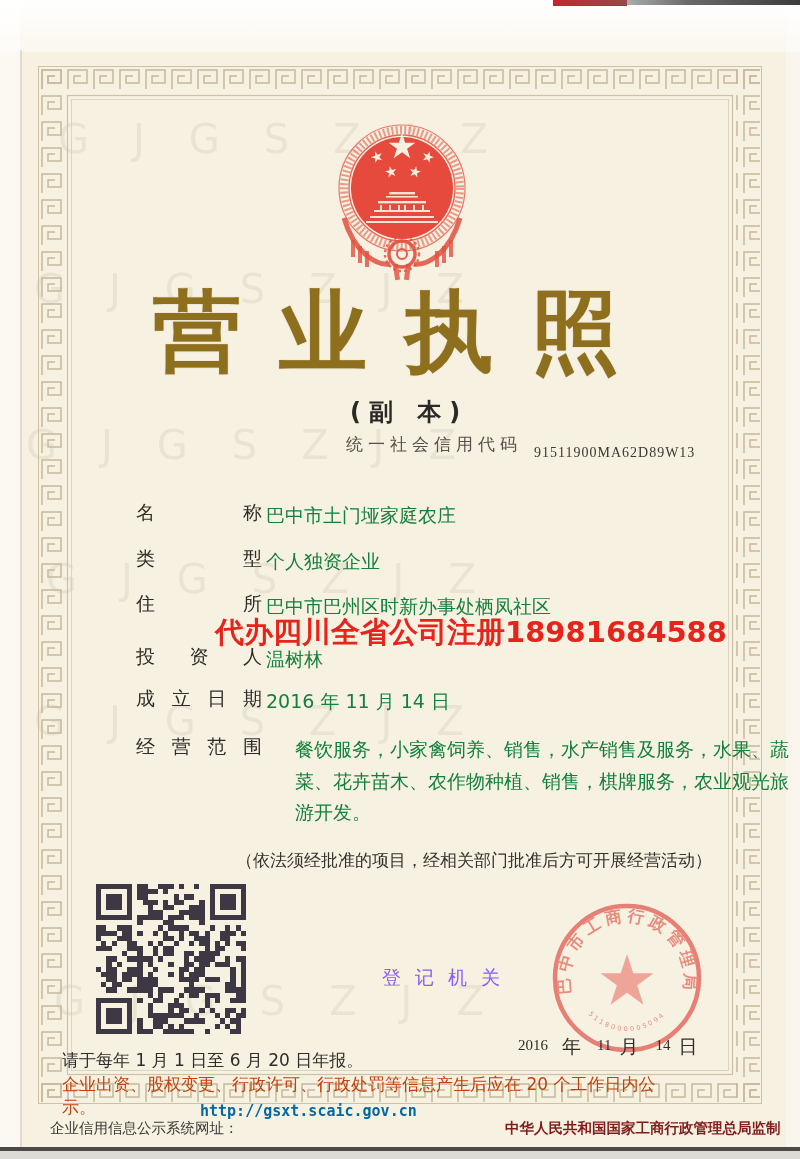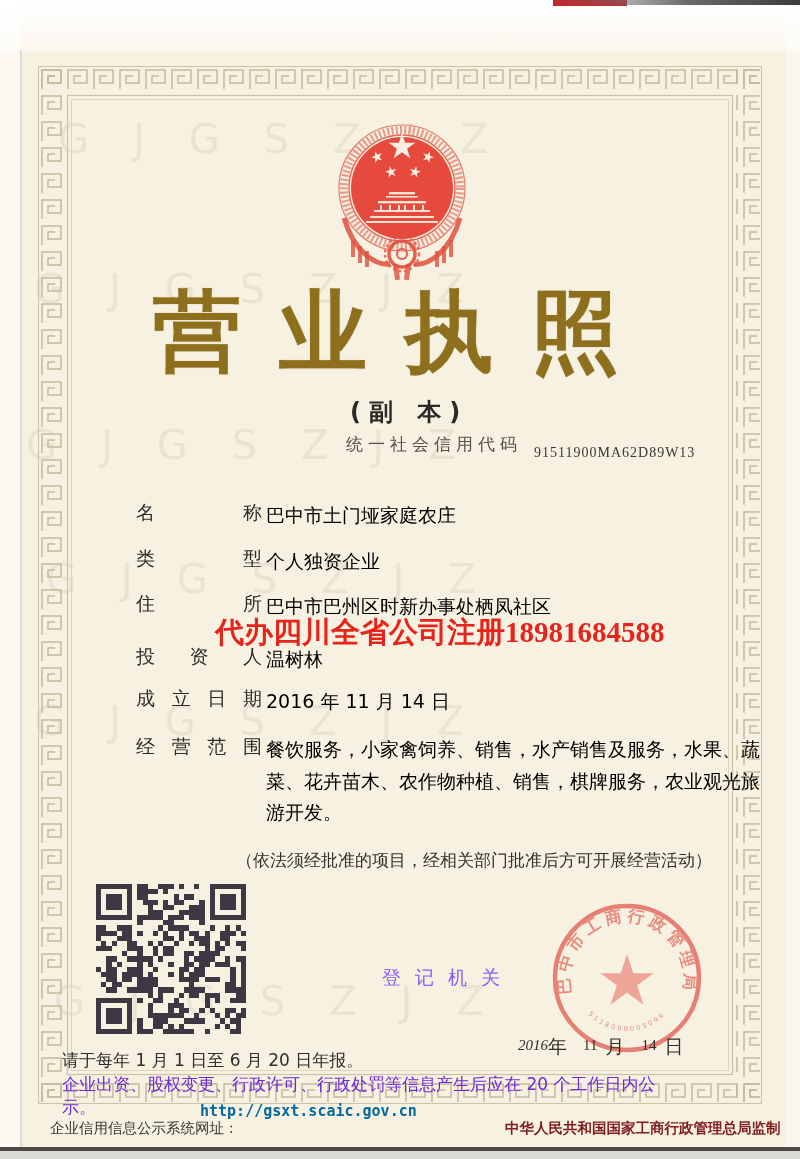--- a/index.html
+++ b/index.html
@@ -31,39 +31,39 @@
     text-shadow:0 0 1px rgba(141,111,30,0.6);}
   .subtitle{left:350px;top:396px;font-size:24px;font-weight:700;letter-spacing:8px;
     color:#2b2925;z-index:4;white-space:nowrap;}
   .credit-label{left:346px;top:433px;font-size:17px;letter-spacing:5px;color:#56514a;z-index:4;white-space:nowrap;}
   .credit-code{left:534px;top:445px;font-size:14px;letter-spacing:1px;color:#3a3834;
     font-family:"Liberation Serif","DejaVu Serif",serif;z-index:4;white-space:nowrap;}
   
   .field-row{position:absolute;left:136px;z-index:4;}
   .field-label{position:absolute;left:0;top:0;width:126px;display:flex;justify-content:space-between;
     font-size:19px;color:#2e2c29;}
-  .field-value{position:absolute;left:130px;top:0;width:505px;font-size:19px;line-height:31.5px;color:#000000;}
+  .field-value{position:absolute;left:130px;top:0;width:505px;font-size:19px;line-height:31.5px;color:#15803d;}
   
   .promo{left:215px;top:613px;font-size:29px;font-weight:700;white-space:nowrap;z-index:8;}
   
   .note{left:236px;top:849px;font-size:17px;color:#33312d;z-index:4;white-space:nowrap;}
   
   #qr{left:96px;top:884px;z-index:4;}
   
   .reg-label{left:382px;top:965px;font-size:19px;letter-spacing:14px;color:#8b5cf6;z-index:4;white-space:nowrap;}
   #seal{left:548px;top:898px;z-index:5;}
   .date-row{left:518px;top:1034px;z-index:6;white-space:nowrap;}
   .date-row .num{font-family:"Liberation Serif","DejaVu Serif",serif;font-size:15px;
     position:relative;top:-3px;color:#2f2d2a;}
   .date-row .unit{font-size:19px;color:#2f2d2a;}
-  .date-row .g14{font-style:italic;} .date-row .g16{margin-right:16px;}
+  .date-row .g14{margin-right:14px;} .date-row .g16{margin-right:16px;}
   .date-row .g8{margin-right:8px;text-align:center;}  .date-row .g17{margin-right:17px;}
   
   .para1{left:62px;top:1049px;font-size:17px;font-weight:500;color:#2f2d2a;z-index:4;white-space:nowrap;}
-  .para2{left:62px;top:1073px;width:598px;font-size:17px;font-weight:500;line-height:23px;color:#6d28d9;z-index:6;}
+  .para2{left:62px;top:1073px;width:598px;font-size:17px;font-weight:500;line-height:23px;color:#c2410c;z-index:6;}
   
   .url{left:200px;top:1102px;font-size:15px;font-weight:700;color:#0369a1;z-index:7;
     font-family:"DejaVu Sans Mono","Liberation Mono",monospace;letter-spacing:0;text-align:right;}
   .footer-left{left:50px;top:1119px;font-size:14.5px;color:#3a3834;z-index:4;text-align:center;}
   .footer-right{left:505px;top:1119px;font-size:14.5px;font-weight:600;color:#7f1d1d;z-index:4;}
   
   #emblem{left:336px;top:112px;z-index:4;}
 </style>
 </head>
 <body>
@@ -193,25 +193,25 @@
       </div>
       <div class="field-value">2016 年 11 月 14 日</div>
     </div>
     <div class="field-row" style="top: 734px;">
       <div class="field-label">
         <span>经</span>
         <span>营</span>
         <span>范</span>
         <span>围</span>
       </div>
-      <div class="field-value" style="width: 498px;">餐饮服务，小家禽饲养、销售，水产销售及服务，水果、蔬菜、花卉苗木、农作物种植、销售，棋牌服务，农业观光旅游开发。</div>
+      <div class="field-value" style="width: 498px; margin-left: 29px;">餐饮服务，小家禽饲养、销售，水产销售及服务，水果、蔬菜、花卉苗木、农作物种植、销售，棋牌服务，农业观光旅游开发。</div>
     </div>
   </div>
 
-<div class="abs promo" style="color: rgb(230, 36, 28); font-family: Liberation Serif, serif;">代办四川全省公司注册18981684588</div>
+<div class="abs promo" style="color: rgb(230, 36, 28);">代办四川全省公司注册18981684588</div>
 
 <div class="abs note">（依法须经批准的项目，经相关部门批准后方可开展经营活动）</div>
 
 <svg id="qr" class="abs" width="150" height="150" viewBox="0 0 29 29" shape-rendering="crispEdges">
     <rect x="8" y="0" width="1" height="1" fill="#3e3744"></rect>
     <rect x="9" y="0" width="1" height="1" fill="#3e3744"></rect>
     <rect x="12" y="0" width="1" height="1" fill="#3e3744"></rect>
     <rect x="13" y="0" width="1" height="1" fill="#3e3744"></rect>
     <rect x="14" y="0" width="1" height="1" fill="#3e3744"></rect>
     <rect x="16" y="0" width="1" height="1" fill="#3e3744"></rect>

